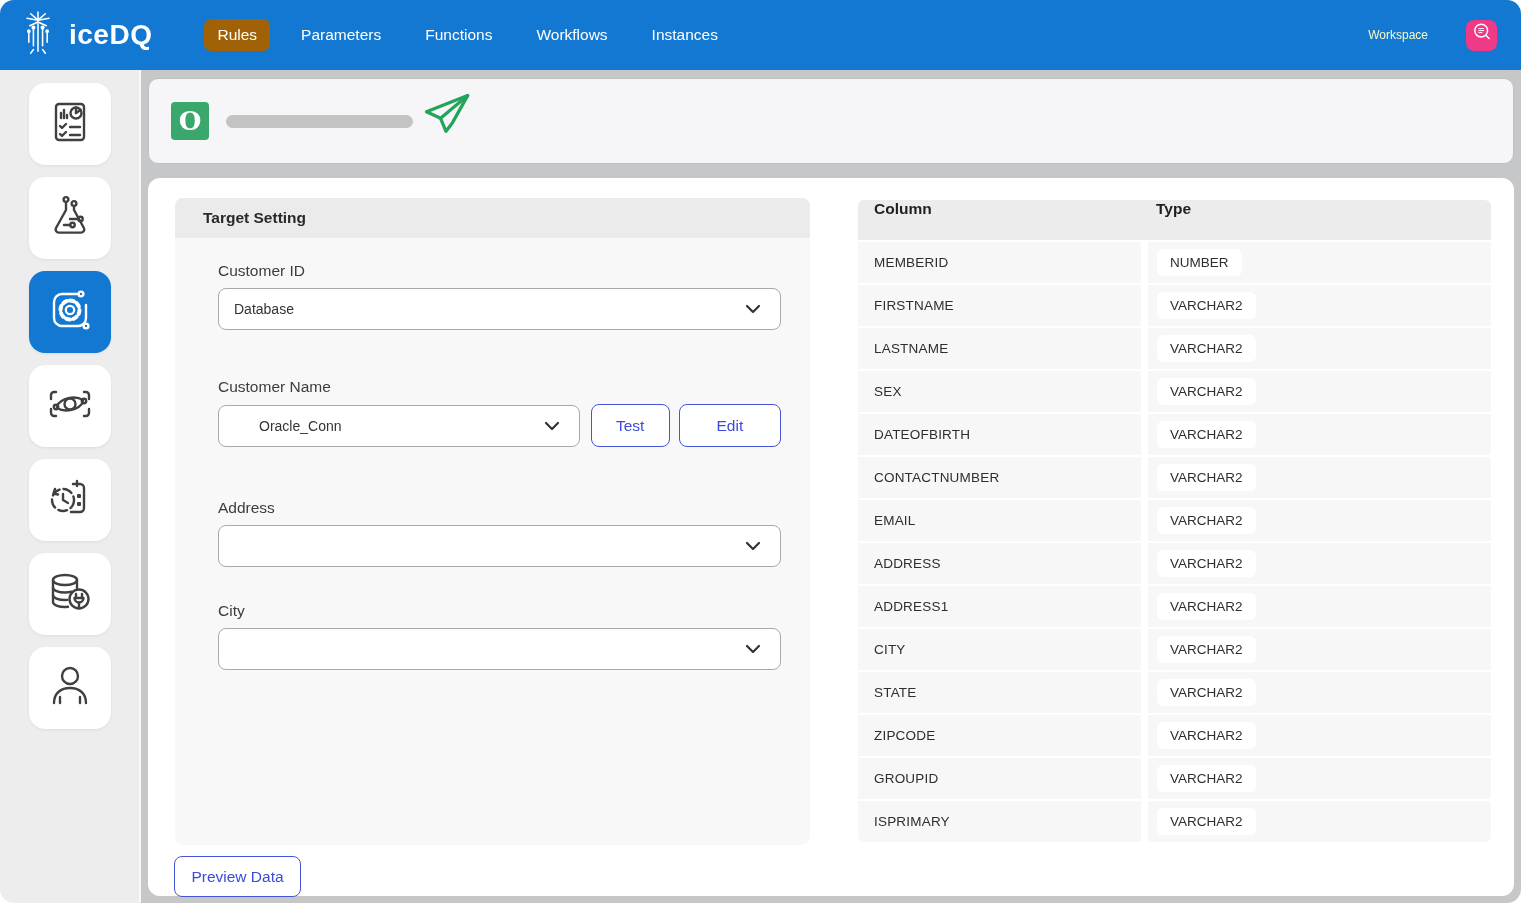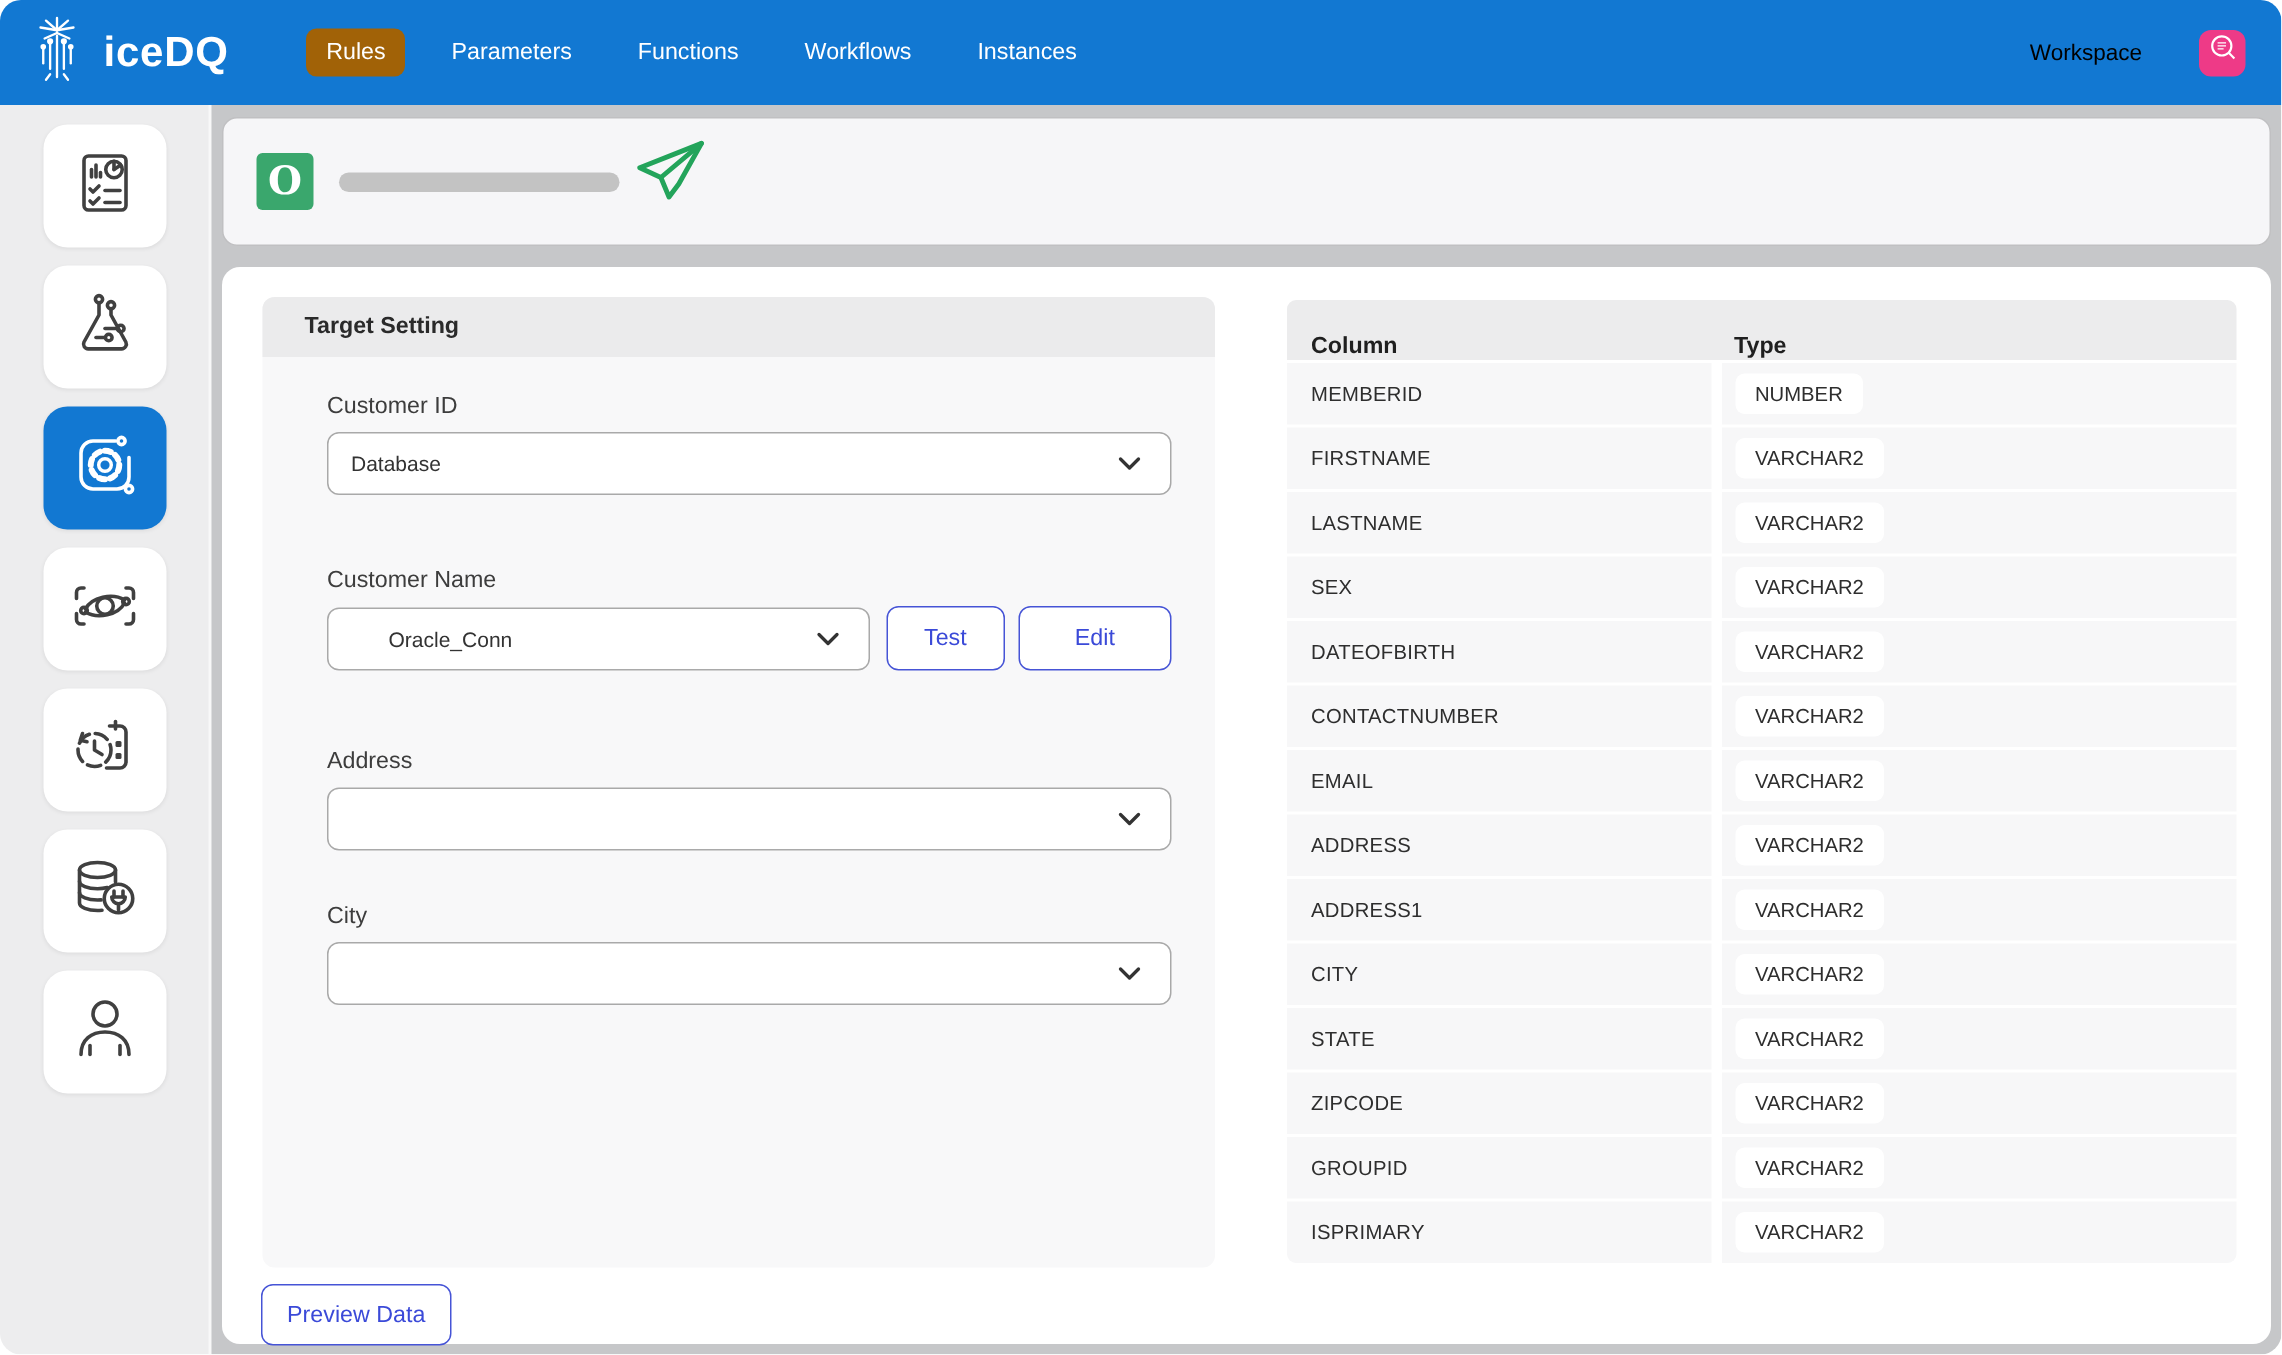--- a/index.html
+++ b/index.html
@@ -8,21 +8,21 @@
 
   .app { width:1521px; height:903px; border-radius:14px; overflow:hidden; position:relative; background:#fff; }
 
   
   .header { height:70px; background:#1278d2; display:flex; align-items:center; padding:0 24px 0 16px; }
   .logo { display:flex; align-items:center; gap:9px; }
   .logo-text { color:#fff; font-size:28px; font-weight:600; letter-spacing:.5px; }
   .nav { display:flex; gap:18px; margin-left:52px; }
   .nav-item { padding:7px 13px; color:#fff; font-size:15.5px; border-radius:7px; cursor:pointer; }
   .nav-item.active { background:#a16207; }
-  .workspace { margin-left:auto; color:#000000; font-size:15px; cursor:pointer; }
+  .workspace { margin-left:auto; color:#fef9c3; font-size:12px; cursor:pointer; }
   .avatar-btn { width:31px; height:31px; border-radius:8px; background:#ee3a87; margin-left:38px;
                 display:flex; align-items:center; justify-content:center; cursor:pointer; }
 
   
   .body { display:flex; height:833px; }
 
   .sidebar { width:141px; background:#ededee; border-right:2px solid #f8f8f8; display:flex;
              flex-direction:column; align-items:center; padding-top:13px; gap:12px; flex-shrink:0; }
   .side-item { width:82px; height:82px; border-radius:16px; background:#fff; flex-shrink:0;
                box-shadow:0 1px 3px rgba(0,0,0,.07); display:flex; align-items:center; justify-content:center; cursor:pointer; }
@@ -56,21 +56,21 @@
   .inline-row { display:flex; align-items:center; }
   .btn-outline { background:#fff; border:1.5px solid #4654d6; border-radius:8px; color:#3b4ad8;
                  font-size:15.5px; display:flex; align-items:center; justify-content:center;
                  font-family:inherit; cursor:pointer; }
   .btn-test { width:82px; height:43px; margin-left:11px; }
   .btn-edit { width:106px; height:43px; margin-left:9px; }
   .preview-btn { position:absolute; left:26px; top:678px; width:127px; height:41px; }
 
   
   .table-panel { position:absolute; left:710px; top:22px; width:633px; }
-  .thead { display:flex; align-items:flex-end; height:40px; background:#ececed; border-radius:6px 6px 0 0;
+  .thead { display:flex; align-items:flex-start; height:40px; background:#ececed; border-radius:6px 6px 0 0;
            margin-bottom:2px; }
   .th-col { width:290px; padding-left:16px; font-weight:700; font-size:15.5px; color:#1f1f1f; }
   .th-type { padding-left:8px; font-weight:700; font-size:15.5px; color:#1f1f1f; }
   .trow { display:flex; gap:7px; height:41px; margin-bottom:2px; }
   .td { background:#f7f7f8; display:flex; align-items:center; height:100%; }
   .td-col { width:283px; padding-left:16px; font-size:13.5px; color:#2e2e2e; letter-spacing:.2px; }
   .td-type { width:343px; padding-left:9px;text-align:center; }
   .type-badge { background:#fff; border-radius:6px; padding:6px 13px; font-size:13.5px; color:#2e2e2e; }
   .trow:last-child .td-col { border-radius:0 0 0 6px; }
   .trow:last-child .td-type { border-radius:0 0 6px 0; }

